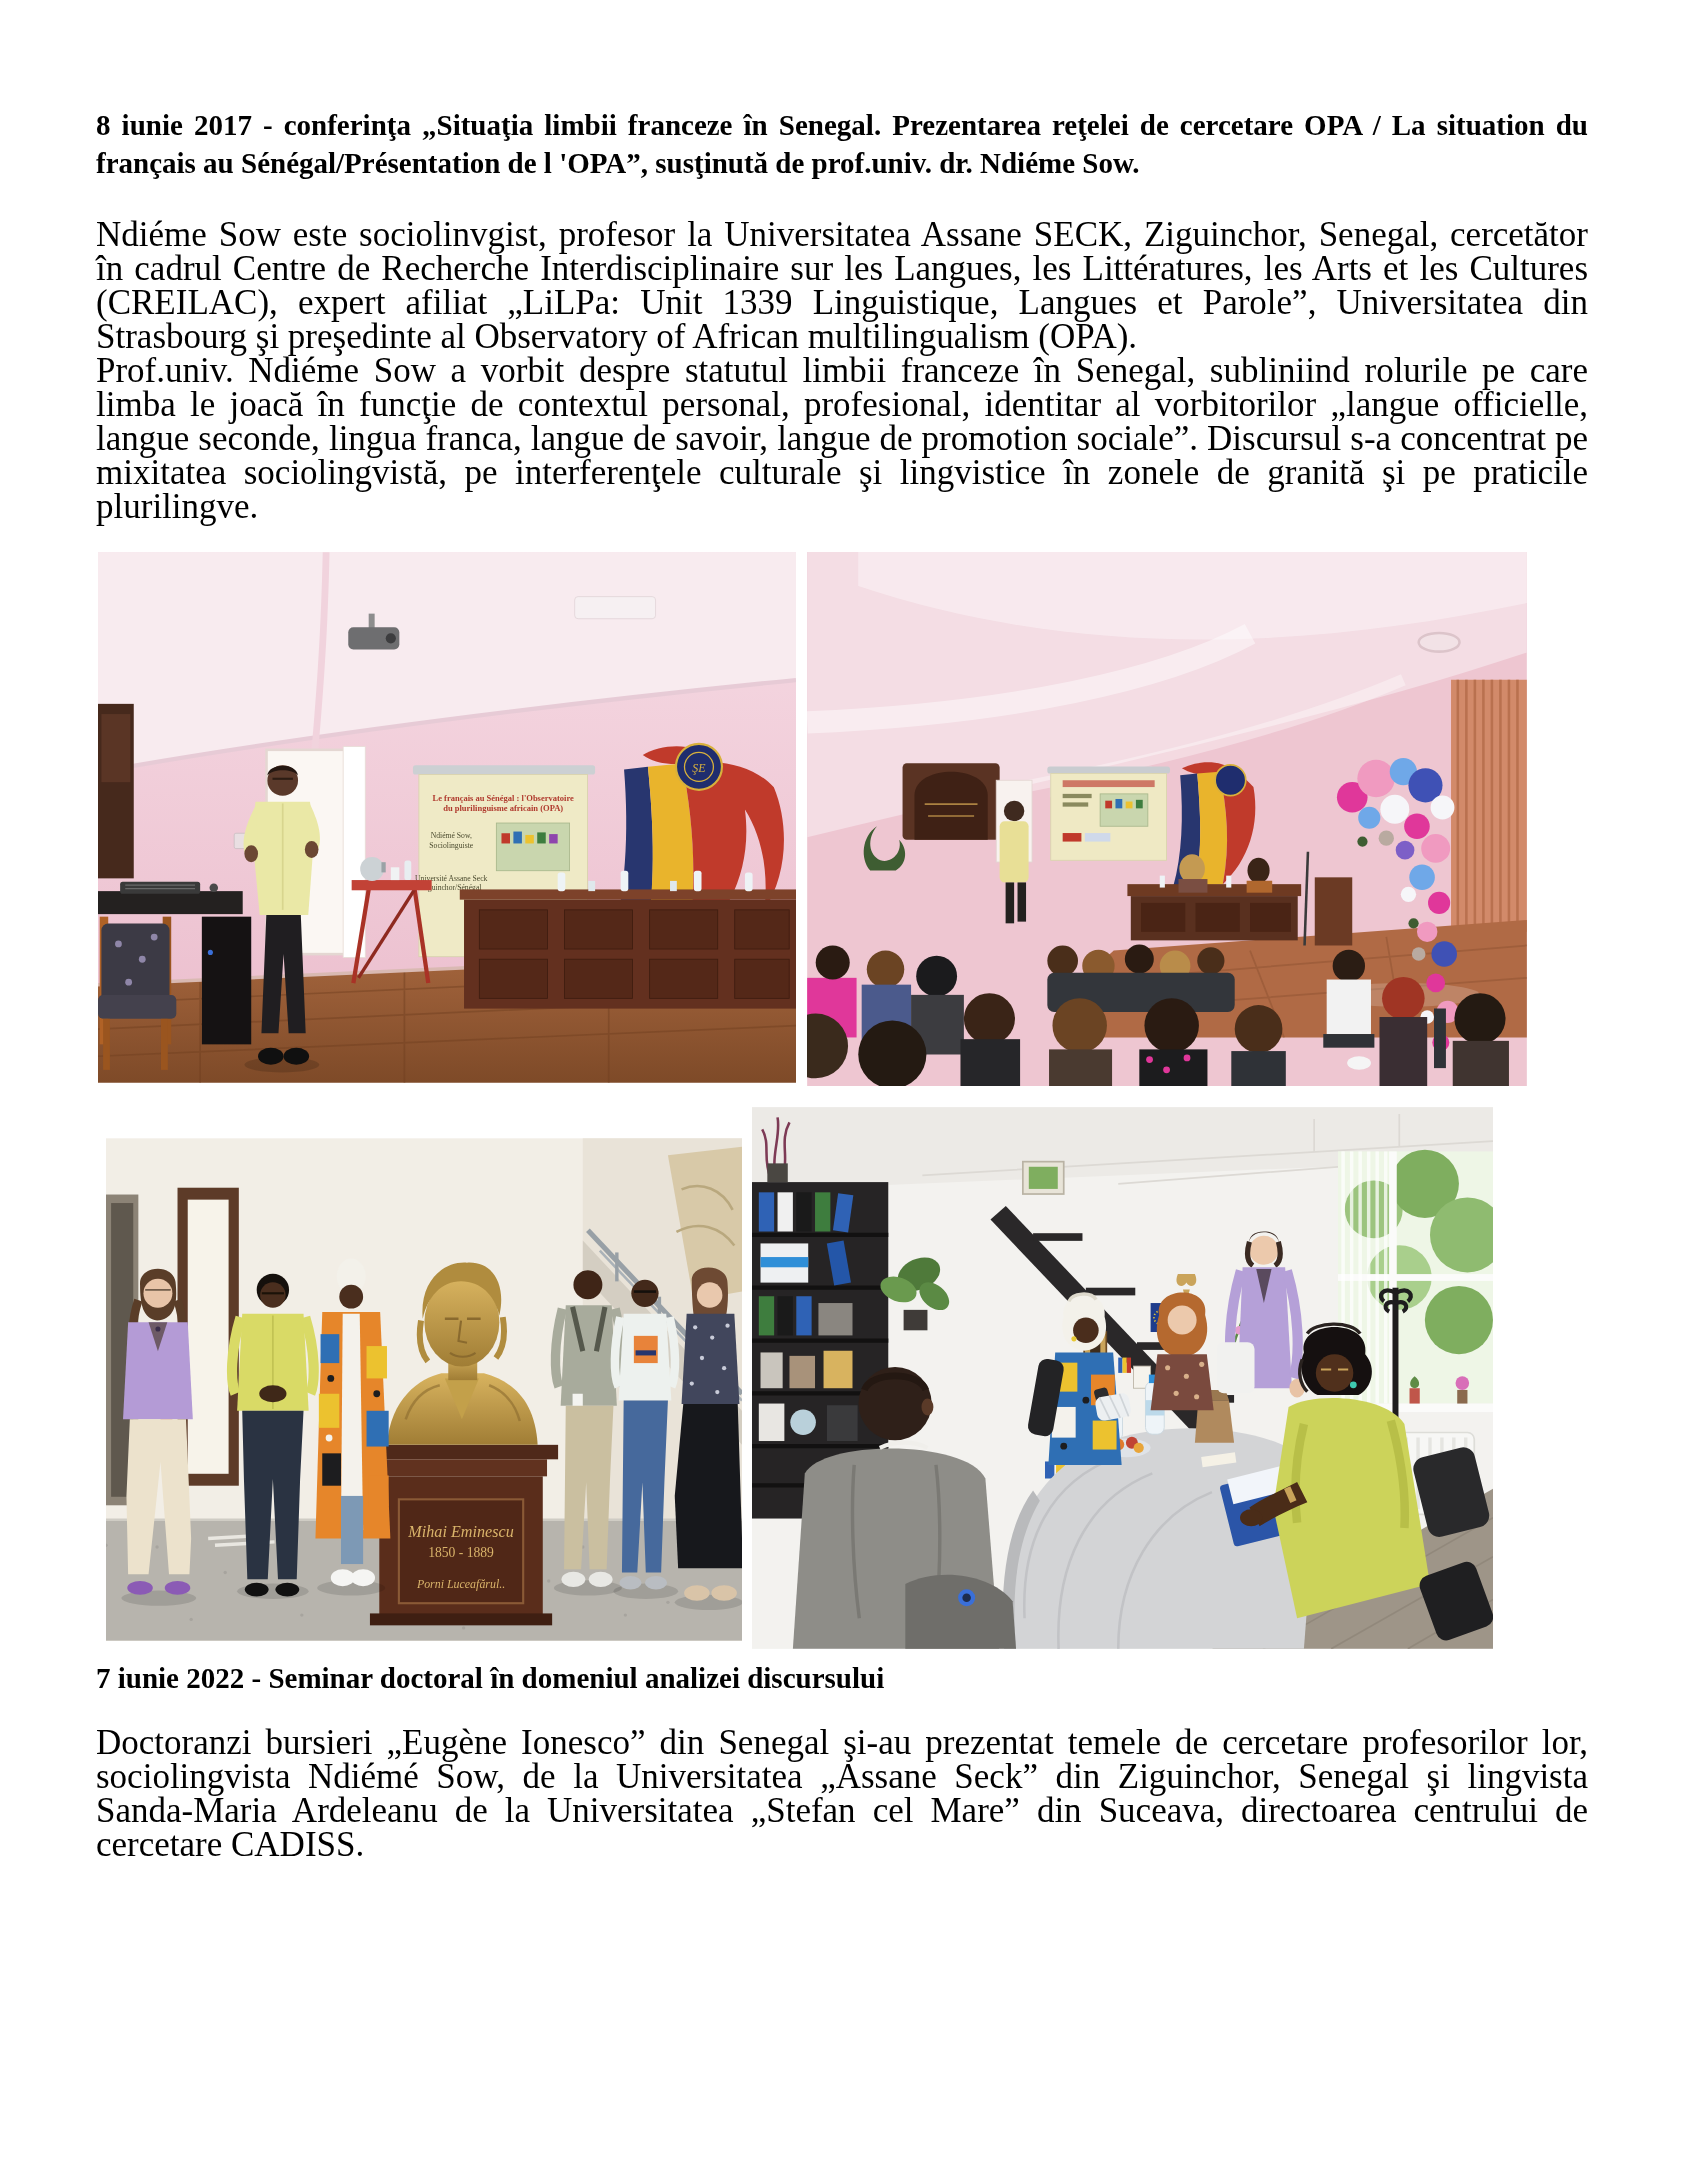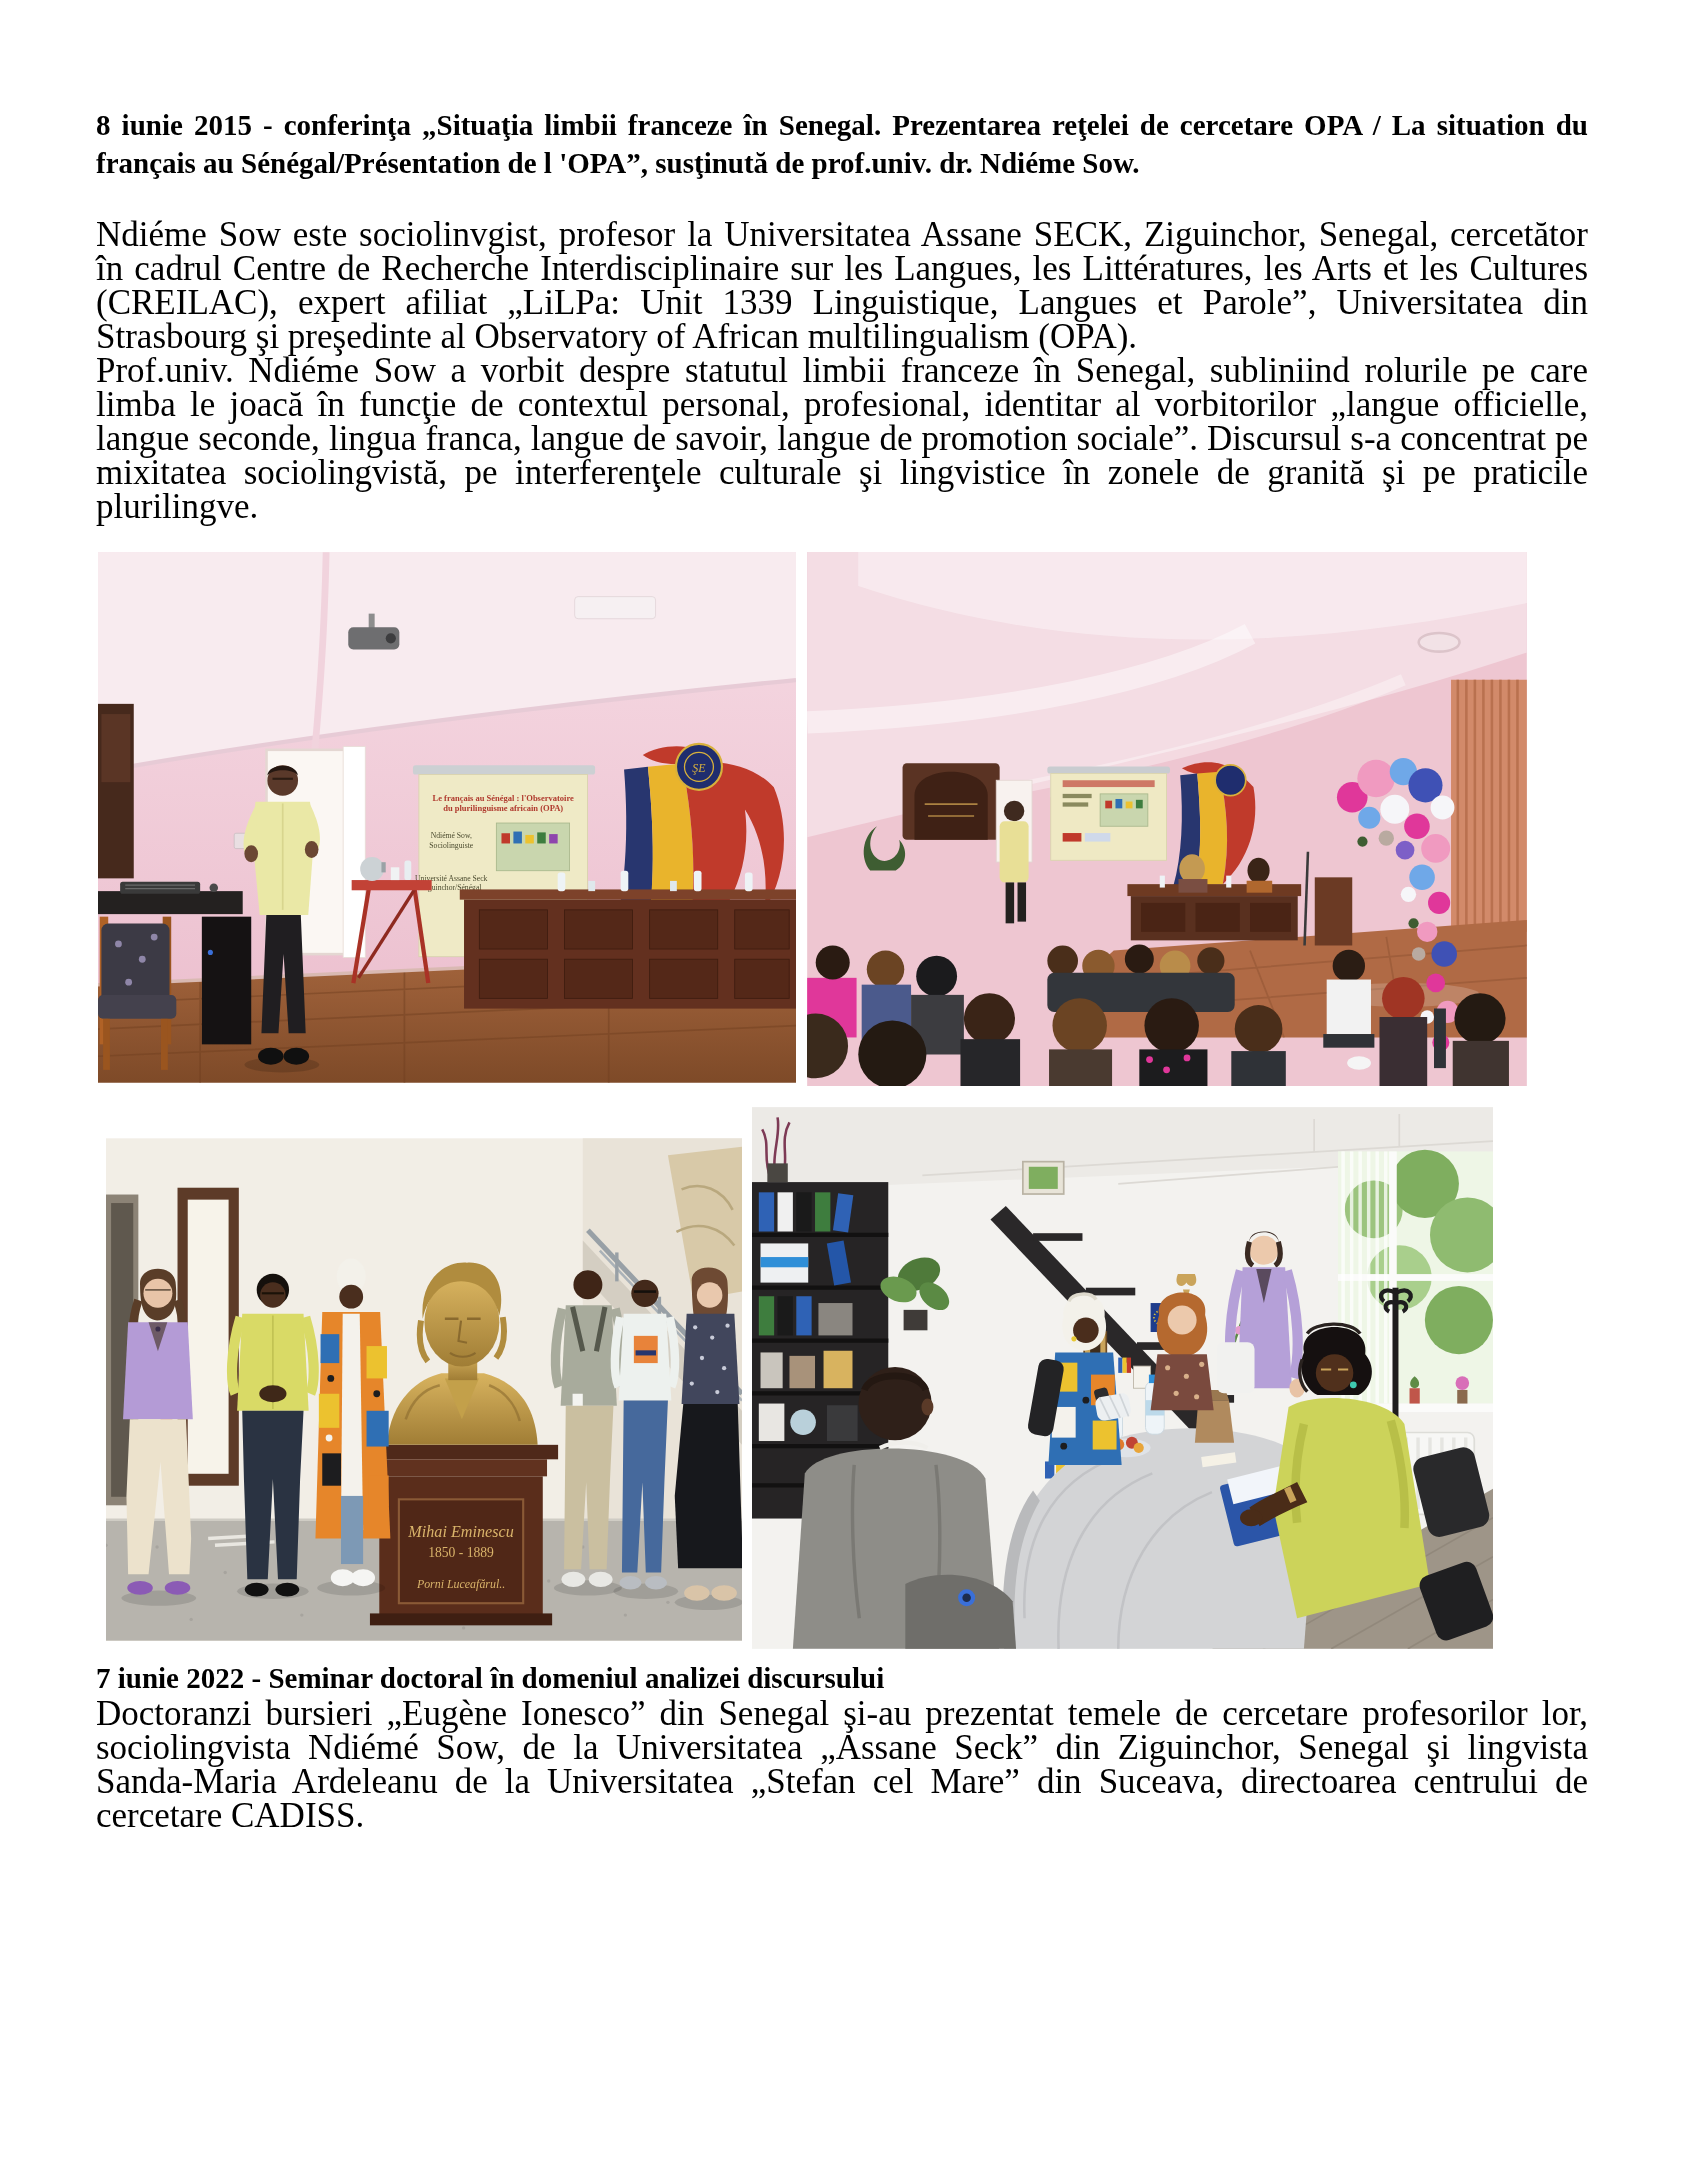--- a/index.html
+++ b/index.html
@@ -12,29 +12,29 @@
   #heading1 { margin-top:106px; }
   .body-par { font-size:35px; line-height:34px; text-align:justify; margin:0; }
   #par-block { margin-top:36px; }
   .photo-row1 { margin-top:28px; margin-left:1.7px; display:flex; gap:11px; align-items:flex-start; }
   figure { margin:0; }
   .photo { display:block; }
   .row2 { position:relative; height:563px; }
   .ph3 { position:absolute; left:10.2px; top:52px; }
   .ph4 { position:absolute; left:656px; top:21px; }
   #heading2 { margin-top:10px; }
-  #par3 { }
+  #par3 { margin-top:29px; }
 </style>
 </head>
 <body>
 
 <div class="page">
   <div class="content">
 
-    <h1 id="heading1" class="doc-heading">8 iunie 2015 - conferinţa „Situaţia limbii franceze în Senegal. Prezentarea reţelei de cercetare OPA / La situation du français au Sénégal/Présentation de l 'OPA”, susţinută de prof.univ. dr. Ndiéme Sow.</h1>
+    <h1 id="heading1" class="doc-heading">8 iunie 2017 - conferinţa „Situaţia limbii franceze în Senegal. Prezentarea reţelei de cercetare OPA / La situation du français au Sénégal/Présentation de l 'OPA”, susţinută de prof.univ. dr. Ndiéme Sow.</h1>
 
     <div id="par-block">
       <p class="body-par">Ndiéme Sow este sociolinvgist, profesor la Universitatea Assane SECK, Ziguinchor, Senegal, cercetător în cadrul Centre de Recherche Interdisciplinaire sur les Langues, les Littératures, les Arts et les Cultures (CREILAC), expert afiliat „LiLPa: Unit 1339 Linguistique, Langues et Parole”, Universitatea din Strasbourg şi preşedinte al Observatory of African multilingualism (OPA).</p>
       <p class="body-par">Prof.univ. Ndiéme Sow a vorbit despre statutul limbii franceze în Senegal, subliniind rolurile pe care limba le joacă în funcţie de contextul personal, profesional, identitar al vorbitorilor „langue officielle, langue seconde, lingua franca, langue de savoir, langue de promotion sociale”. Discursul s-a concentrat pe mixitatea sociolingvistă, pe interferenţele culturale şi lingvistice în zonele de granită şi pe praticile plurilingve.</p>
     </div>
 
     <div class="photo-row1">
 
       <figure>
         <svg class="photo" width="698" height="531" viewBox="0 0 820 623">

